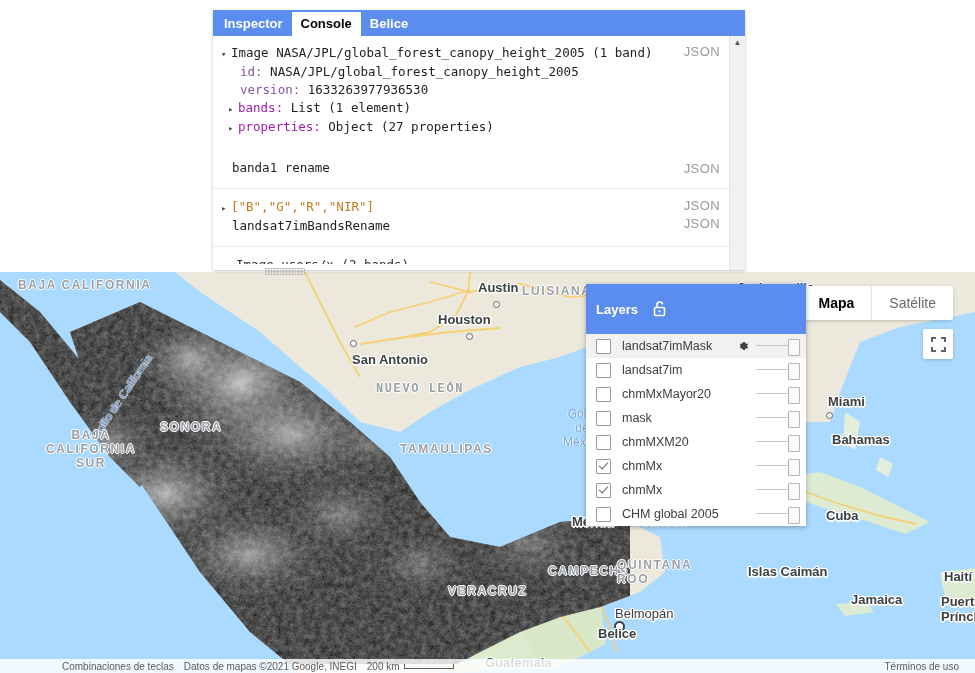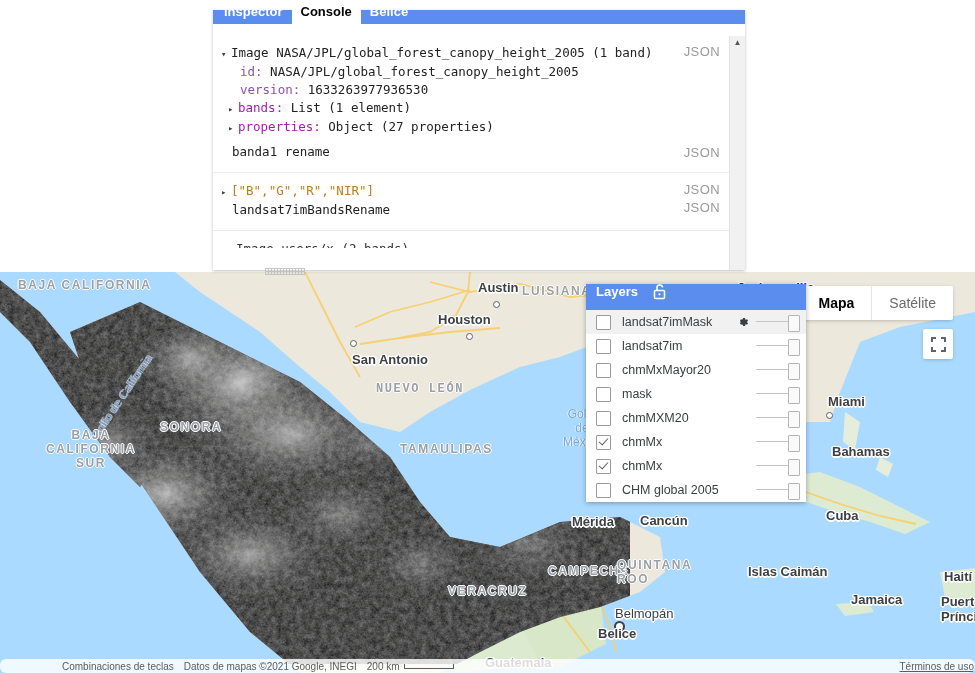--- a/index.html
+++ b/index.html
@@ -14,21 +14,21 @@
   
   #console-panel{
     position:absolute;
     left:213px; top:10px;
     width:532px; height:260px;
     background:#ffffff;
     box-shadow:0 1px 3px rgba(0,0,0,.25);
     z-index:40;
   }
   #tabbar{
-    height:14px;
+    height:26px;
     background:#5b8def;
     display:flex;
     align-items:flex-end;
     padding-left:2px;
     box-sizing:border-box;
   }
   .tab{
     font-family:"Liberation Sans", sans-serif;
     font-size:13px;
     font-weight:bold;
@@ -202,22 +202,22 @@
     left:586px; top:12px;
     width:220px;
     background:#ffffff;
     box-shadow:0 1px 5px rgba(0,0,0,.32);
     z-index:35;
     font-family:"Liberation Sans", sans-serif;
   }
   #layers-head{
     background:#5b8def;
     height:26px;
-    display:flex;align-items:flex-start;
-    padding:0 10px;
+    display:flex;align-items:center;
+    padding:12px 10px;
     color:#fff;
     font-size:13px;
     font-weight:bold;
     gap:14px;
   }
   .layer-row{
     display:flex;align-items:center;
     height:24px;
     padding:0 6px 0 10px;
     position:relative;
@@ -279,30 +279,29 @@
     background:rgba(255,255,255,.82);
     display:flex;align-items:center;
     font-family:"Liberation Sans", sans-serif;
     font-size:10px;
     color:#5c5c5c;
     z-index:25;
     overflow:hidden;
     padding-left:62px;
     box-sizing:border-box;
     gap:10px;
-    border-radius:6px;
   }
   #scalebar{
     display:inline-flex;align-items:center;gap:4px;
   }
   #scalebar .bar{
     display:inline-block;width:48px;height:4px;
     border:1px solid #5c5c5c;border-top:none;
   }
-  #terms{margin-left:auto;margin-right:1px;text-decoration:underline;}
+  #terms{margin-left:auto;margin-right:16px;}
 </style>
 </head>
 <body>
 
 <div id="map">
   <div id="map-inner">
 
     <svg width="975" height="401" style="position:absolute;left:0;top:0;">
 
       <path d="M150,-20 L975,-20 L975,40 L900,55 L860,70 L840,120 L830,150 L800,150
@@ -399,21 +398,21 @@
     <div class="citydot" style="left:826px;top:140px;"></div>
     <div class="capdot" style="left:614px;top:349px;"></div>
 
     <div id="label-layer">
         <div class="citylabel bold" style="left: 737px; top: 8px;">Jacksonville</div>
         <div class="citylabel bold" style="left: 478px; top: 8px;">Austin</div>
         <div class="citylabel bold" style="left: 438px; top: 40px;">Houston</div>
         <div class="citylabel bold" style="left: 352px; top: 80px;">San Antonio</div>
         <div class="citylabel state" style="left: 522px; top: 12px;">LUISIANA</div>
         <div class="citylabel bold" style="left: 810px; top: 122px; padding-left: 18px;">Miami</div>
-        <div class="citylabel country" style="left: 832px; top: 172px;">Bahamas</div>
+        <div class="citylabel country" style="left: 832px; top: 160px;">Bahamas</div>
         <div class="citylabel country" style="left: 826px; top: 236px;">Cuba</div>
         <div class="citylabel country" style="left: 748px; top: 292px;">Islas Caimán</div>
         <div class="citylabel country" style="left: 851px; top: 320px;">Jamaica</div>
         <div class="citylabel country" style="left: 944px; top: 297px;">Haití</div>
         <div class="citylabel bold" style="left: 941px; top: 322px; width: 52px; white-space: normal;">Puerto Príncipe</div>
         <div class="citylabel water" style="left: 72px; top: 118px; transform: rotate(-56deg);">Golfo de California</div>
         <div class="citylabel state" style="left: 36px; top: 156px; width: 110px; white-space: normal; text-align: center;">BAJA CALIFORNIA SUR</div>
         <div class="citylabel state" style="left: 18px; top: 6px;">BAJA CALIFORNIA</div>
         <div class="citylabel state" style="left: 160px; top: 148px;">SONORA</div>
         <div class="citylabel state" style="left: 376px; top: 110px; font-family: Liberation Mono, monospace;">NUEVO LEÓN</div>
@@ -556,21 +555,21 @@
 
       <div class="entry">
         <div class="line"><span class="arrow">▾</span><span>Image NASA/JPL/global_forest_canopy_height_2005 (1 band)</span></div>
         <div class="jsonlbl" style="top:2px;">JSON</div>
 
         <div class="line ind1"><span class="key">id:</span> <span>NASA/JPL/global_forest_canopy_height_2005</span></div>
         <div class="line ind1"><span class="key">version:</span> <span>1633263977936530</span></div>
         <div class="line ind-arrow"><span class="arrow">▸</span><span class="keyorange">bands:</span> <span>List (1 element)</span></div>
         <div class="line ind-arrow"><span class="arrow">▸</span><span class="keyorange">properties:</span> <span>Object (27 properties)</span></div>
 
-        <div class="line" style="padding-left:19px;margin-top:6px;">banda1 rename</div>
+        <div class="line" style="padding-left:19px;margin-top:22px;">banda1 rename</div>
         <div class="jsonlbl" style="bottom:5px;">JSON</div>
       </div>
 
       <div class="entry">
         <div class="line"><span class="arrow">▸</span><span class="str">["B","G","R","NIR"]</span></div>
         <div class="jsonlbl" style="top:9px;">JSON</div>
         <div class="line" style="padding-left:19px;">landsat7imBandsRename</div>
         <div class="jsonlbl" style="top:27px;">JSON</div>
       </div>
 

